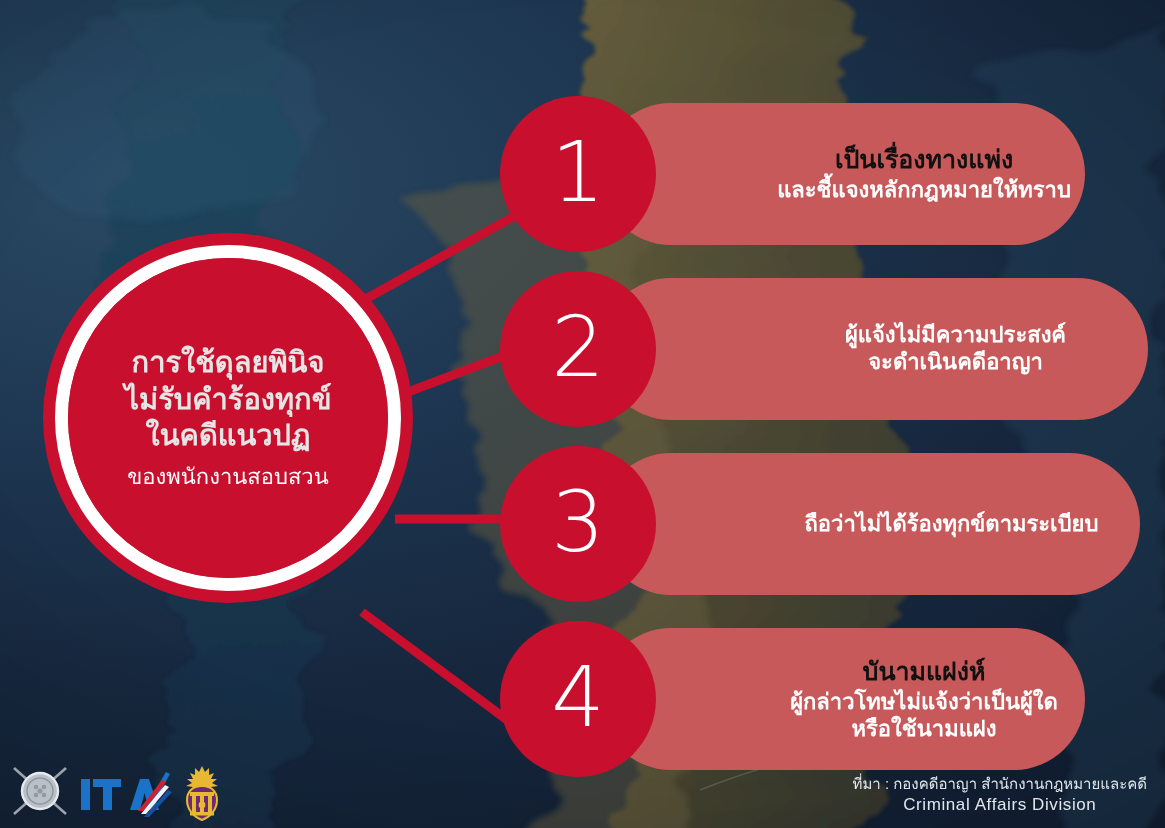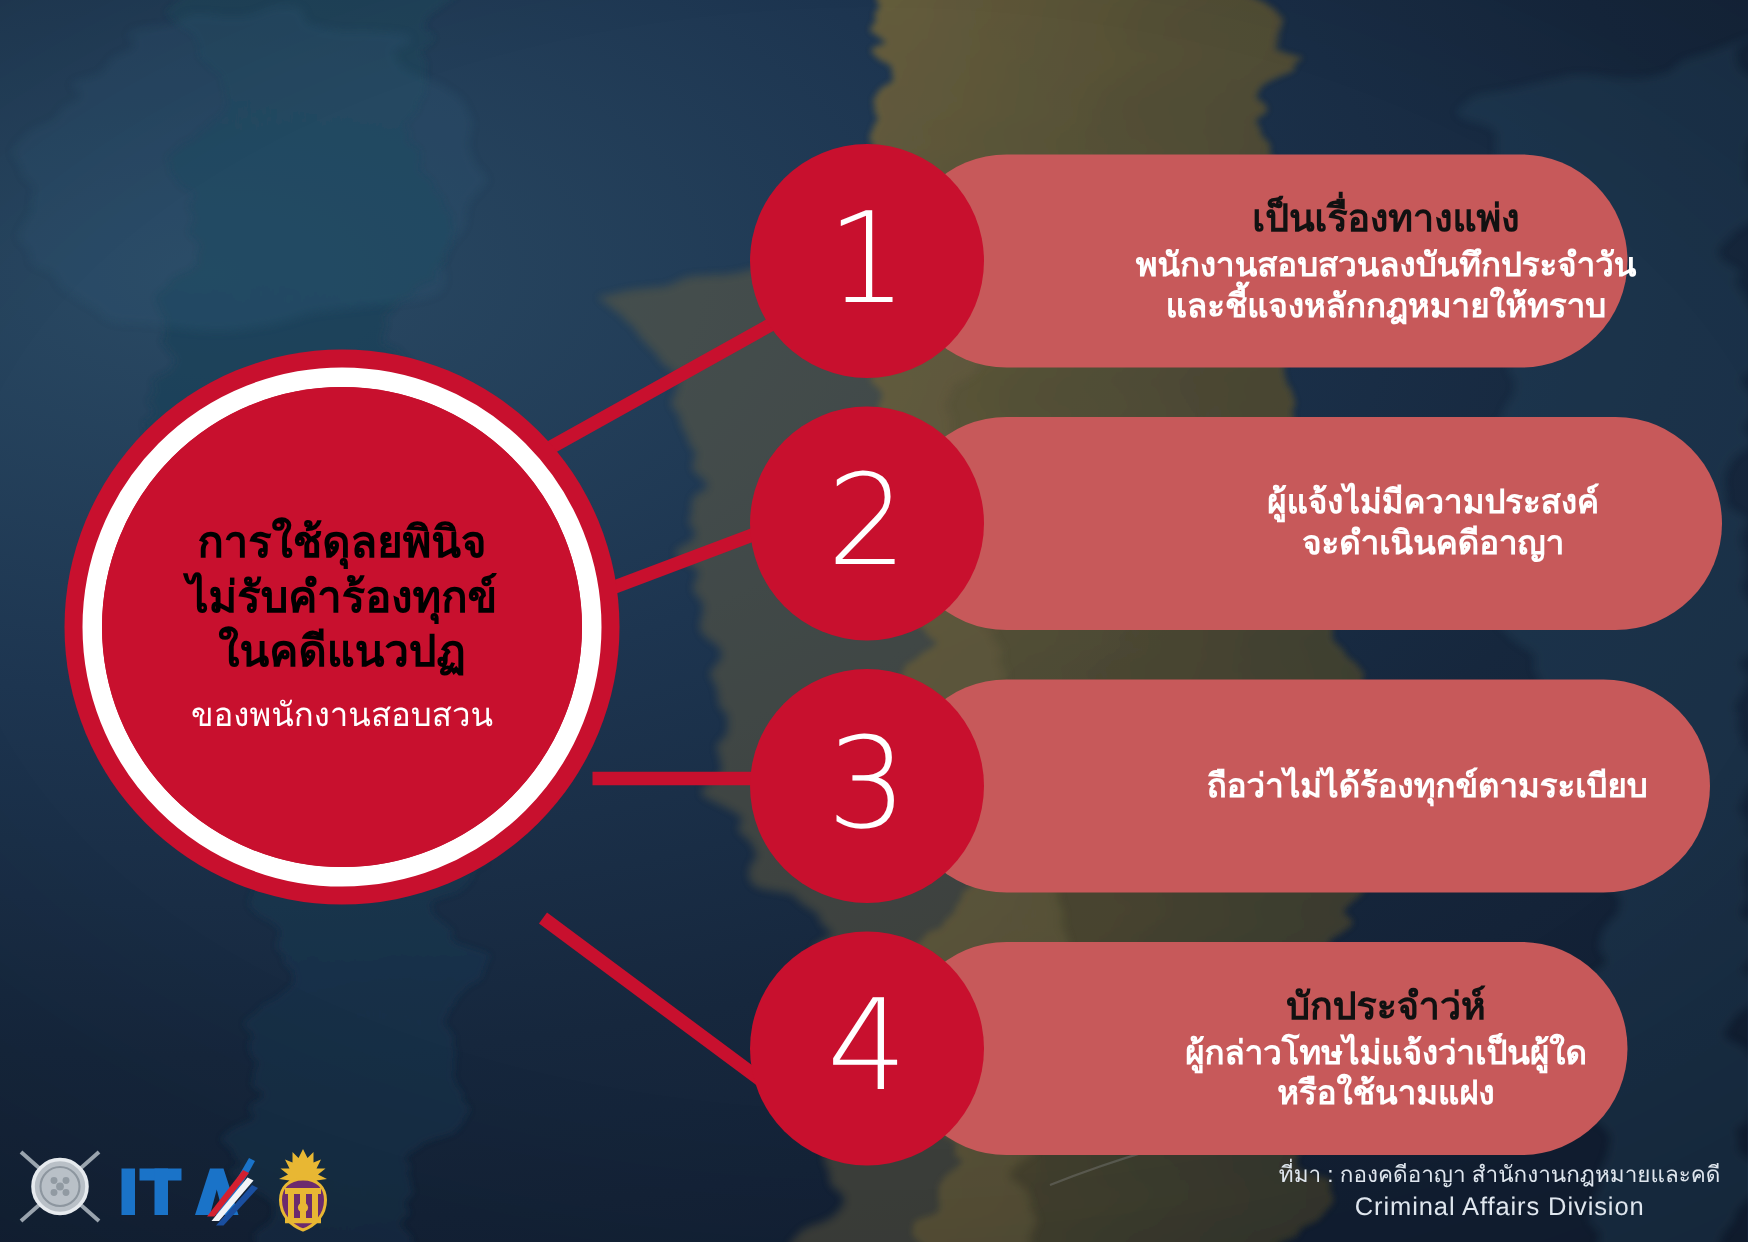--- a/index.html
+++ b/index.html
@@ -48,21 +48,21 @@
     position:absolute;left:12px;top:12px;right:12px;bottom:12px;
     border-radius:50%;border:13px solid #ffffff;box-sizing:border-box;
   }
   .hub-inner{
     position:absolute;left:25px;top:25px;right:25px;bottom:25px;
     border-radius:50%;background:#c8102e;
     display:flex;flex-direction:column;align-items:center;justify-content:center;
     box-sizing:border-box;padding:0 18px;
   }
   .hub-line{
-    color:#000000;font-size:29px;font-weight:700;line-height:1.26;
+    color:#e5e5e5;font-size:29px;font-weight:700;line-height:1.26;
     text-align:center;white-space:nowrap;
   }
   .hub-sub{
     color:#ffffff;font-size:22px;font-weight:400;line-height:1.3;
     text-align:right;margin-top:9px;white-space:nowrap;
   }
 
   
   .pill{
     position:absolute;height:142px;
@@ -157,41 +157,40 @@
       <line x1="364" y1="300" x2="520" y2="213"></line>
       <line x1="408" y1="392" x2="506" y2="355"></line>
       <line x1="395" y1="519" x2="505" y2="519"></line>
       <line x1="362" y1="612" x2="530" y2="737"></line>
     </g>
   </svg>
 
   <div class="pill" style="left:600px;top:103px;width:485px;">
     <div class="pill-text">
       <div class="pill-head">เป็นเรื่องทางแพ่ง</div>
-      <div class="pill-body">พนักงานสอบสวนลงบันทึกประจำวัน</div>
       <div class="pill-body">และชี้แจงหลักกฎหมายให้ทราบ</div>
     </div>
   </div>
 
   <div class="pill" style="left:600px;top:278px;width:548px;">
     <div class="pill-text">
       <div class="pill-body">ผู้แจ้งไม่มีความประสงค์</div>
       <div class="pill-body">จะดำเนินคดีอาญา</div>
     </div>
   </div>
 
   <div class="pill" style="left:600px;top:453px;width:540px;">
     <div class="pill-text">
       <div class="pill-body">ถือว่าไม่ได้ร้องทุกข์ตามระเบียบ</div>
     </div>
   </div>
 
   <div class="pill" style="left:600px;top:628px;width:485px;">
     <div class="pill-text">
-      <div class="pill-head">บักประจำว่ห์</div>
+      <div class="pill-head">บันามแฝง่ห์</div>
       <div class="pill-body">ผู้กล่าวโทษไม่แจ้งว่าเป็นผู้ใด</div>
       <div class="pill-body">หรือใช้นามแฝง</div>
     </div>
   </div>
 
   <div class="num" style="left:500px;top:96px;">
     <span>1</span>
   </div>
   <div class="num" style="left:500px;top:271px;">
     <span>2</span>

